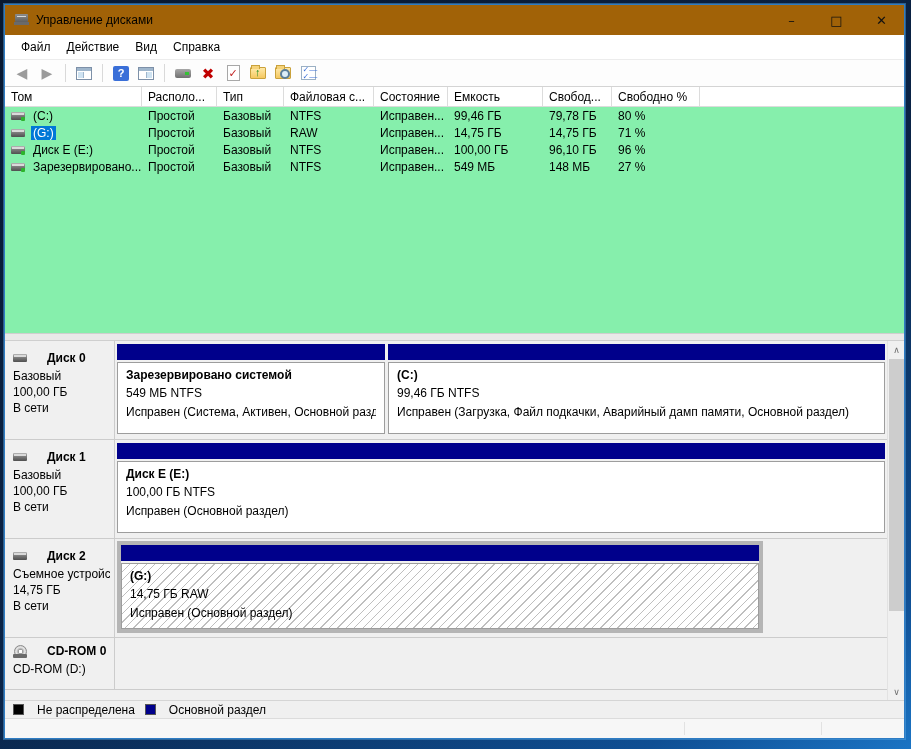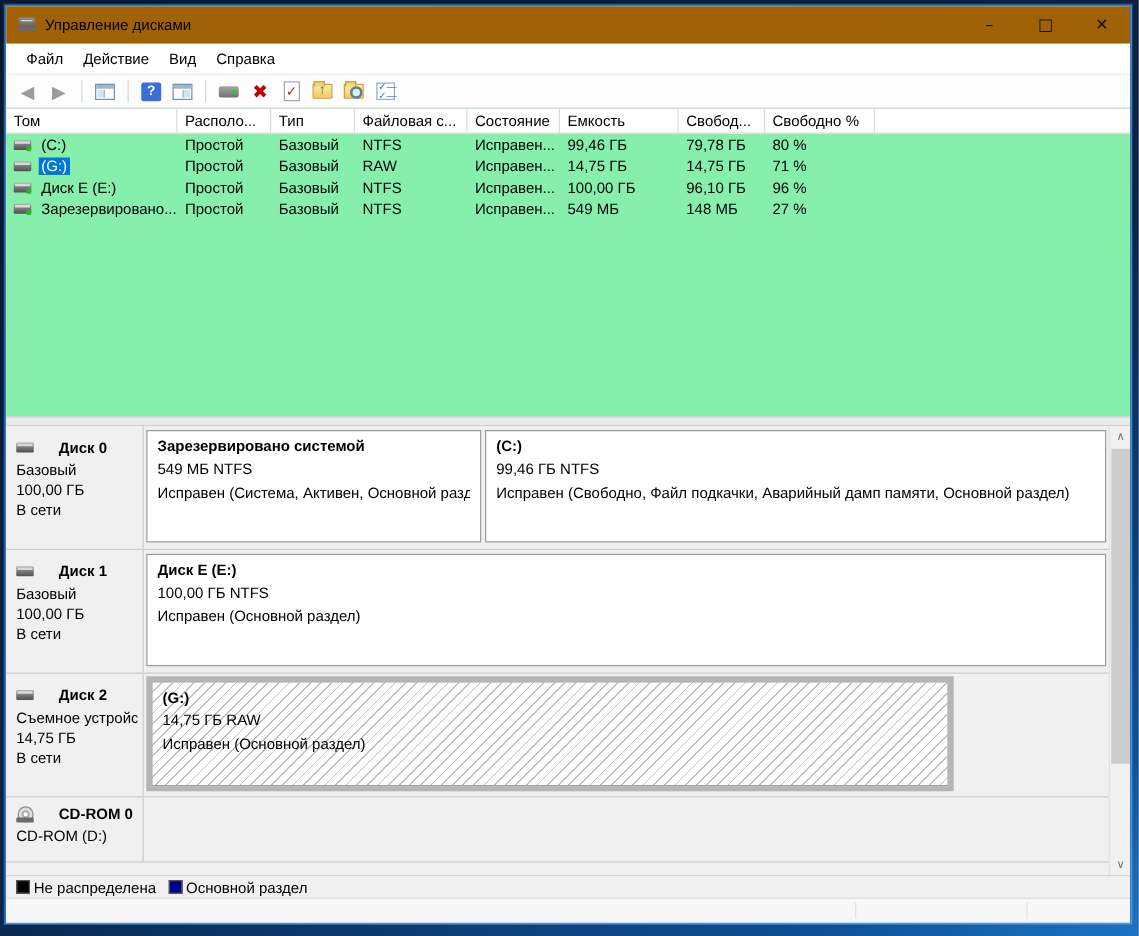--- a/index.html
+++ b/index.html
@@ -72,21 +72,21 @@
   .splitter { height:8px; background:#e9e9e9; border-top:1px solid #cfcfcf; border-bottom:1px solid #cfcfcf; flex:0 0 auto; }
 
   
   .graphpane { height:359px; background:#f0f0f0; position:relative; flex:0 0 auto; overflow:hidden; }
   .graphinner { position:absolute; left:0; top:0; right:17px; bottom:0; }
   .drow { display:flex; border-bottom:1px solid #cccccc; }
   .dinfo { width:110px; flex:0 0 auto; border-right:1px solid #cccccc; padding:10px 4px 4px 8px; overflow:hidden; }
   .dnamerow { display:flex; align-items:center; gap:20px; font-weight:bold; font-size:12px; margin-bottom:3px; white-space:nowrap; }
   .dline { font-size:12px; line-height:16px; white-space:nowrap; overflow:hidden; }
   .dgraph { position:relative; flex:1; }
-  .pblock { position:absolute; top:3px; height:90px; display:flex; flex-direction:row; }
+  .pblock { position:absolute; top:3px; height:90px; display:flex; flex-direction:column; }
   .pbar { height:16px; background:var(--primary_partition,#00008b); flex:0 0 auto; margin-bottom:2px; }
   .pbox { flex:1; background:#fff; border:1px solid #9d9d9d; padding:3px 8px; overflow:hidden; }
   .pbox.hatch { background-image:repeating-linear-gradient(135deg,#ffffff 0px,#ffffff 5px,#bfbfbf 5px,#bfbfbf 6px); }
   .pt { font-weight:bold; font-size:12px; line-height:18px; white-space:nowrap; overflow:hidden; }
   .pl { font-size:12px; line-height:19px; white-space:nowrap; overflow:hidden; }
   .pblock.selected { outline:4px solid #b5b5b5; }
   .cdicon { width:14px; height:12px; position:relative; flex:0 0 auto; }
   .cdicon::before { content:""; position:absolute; left:1px; top:0; width:11px; height:11px; border-radius:50%;
     background:radial-gradient(circle,#ffffff 18%,#9a9a9a 26%,#e6e6e6 55%,#b3b3b3 100%); border:1px solid #8a8a8a; }
   .cdicon::after { content:""; position:absolute; left:0; bottom:-1px; width:14px; height:4px; background:#6a6a6a; border-radius:1px; }
@@ -94,21 +94,21 @@
   
   .vscroll { position:absolute; right:0; top:0; bottom:0; width:17px; background:#f0f0f0; border-left:1px solid #e2e2e2; }
   .sarrow { position:absolute; left:0; width:17px; height:17px; color:#6d6d6d; font-size:9px;
     display:flex; align-items:center; justify-content:center; }
   .sarrow.up { top:0; } .sarrow.down { bottom:0; }
   .sthumb { position:absolute; left:1px; width:15px; top:18px; height:252px; background:#cdcdcd; }
 
   
   .legend { height:18px; background:#f0f0f0; border-top:1px solid #d5d5d5; display:flex; align-items:center;
     gap:10px; padding-left:8px; flex:0 0 auto; }
-  .litem { display:flex; align-items:center; gap:3px; }
+  .litem { display:flex; align-items:center; gap:13px; }
   .swatch { width:11px; height:11px; border:1px solid #555; }
   .statusbar { flex:1; background:#f7f7f7; border-top:1px solid #dcdcdc; position:relative; }
   .ssep { position:absolute; top:3px; bottom:3px; width:1px; background:#e2e2e2; }
 </style>
 </head>
 <body>
 
 <div class="desktop">
   <div class="window">
 
@@ -267,21 +267,21 @@
                 <div class="pt">Зарезервировано системой</div>
                 <div class="pl">549 МБ NTFS</div>
                 <div class="pl">Исправен (Система, Активен, Основной раздел)</div>
               </div>
             </div>
             <div class="pblock" style="left:273px;width:497px">
               <div class="pbar"></div>
               <div class="pbox">
                 <div class="pt">(C:)</div>
                 <div class="pl">99,46 ГБ NTFS</div>
-                <div class="pl">Исправен (Свободно, Файл подкачки, Аварийный дамп памяти, Основной раздел)</div>
+                <div class="pl">Исправен (Загрузка, Файл подкачки, Аварийный дамп памяти, Основной раздел)</div>
               </div>
             </div>
           </div>
         </div>
 
         <div class="drow" style="height:99px">
           <div class="dinfo">
             <div class="dnamerow">
                 <span class="drv"></span>
                 <span>Диск 1</span>

